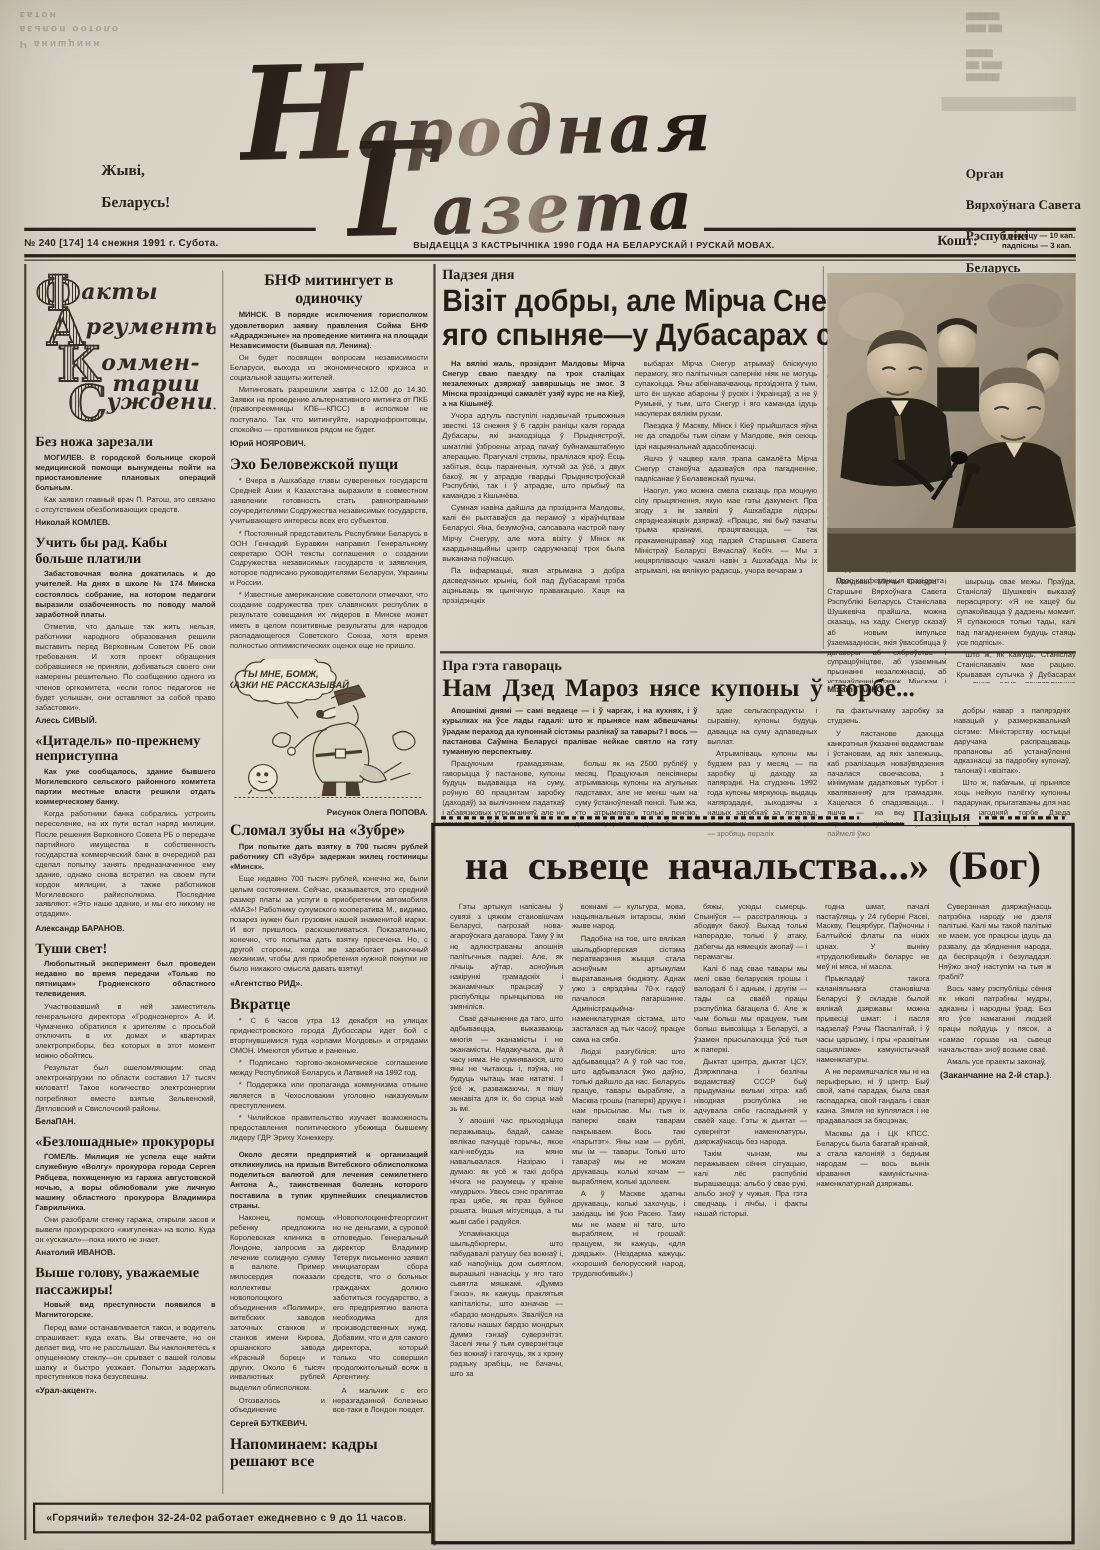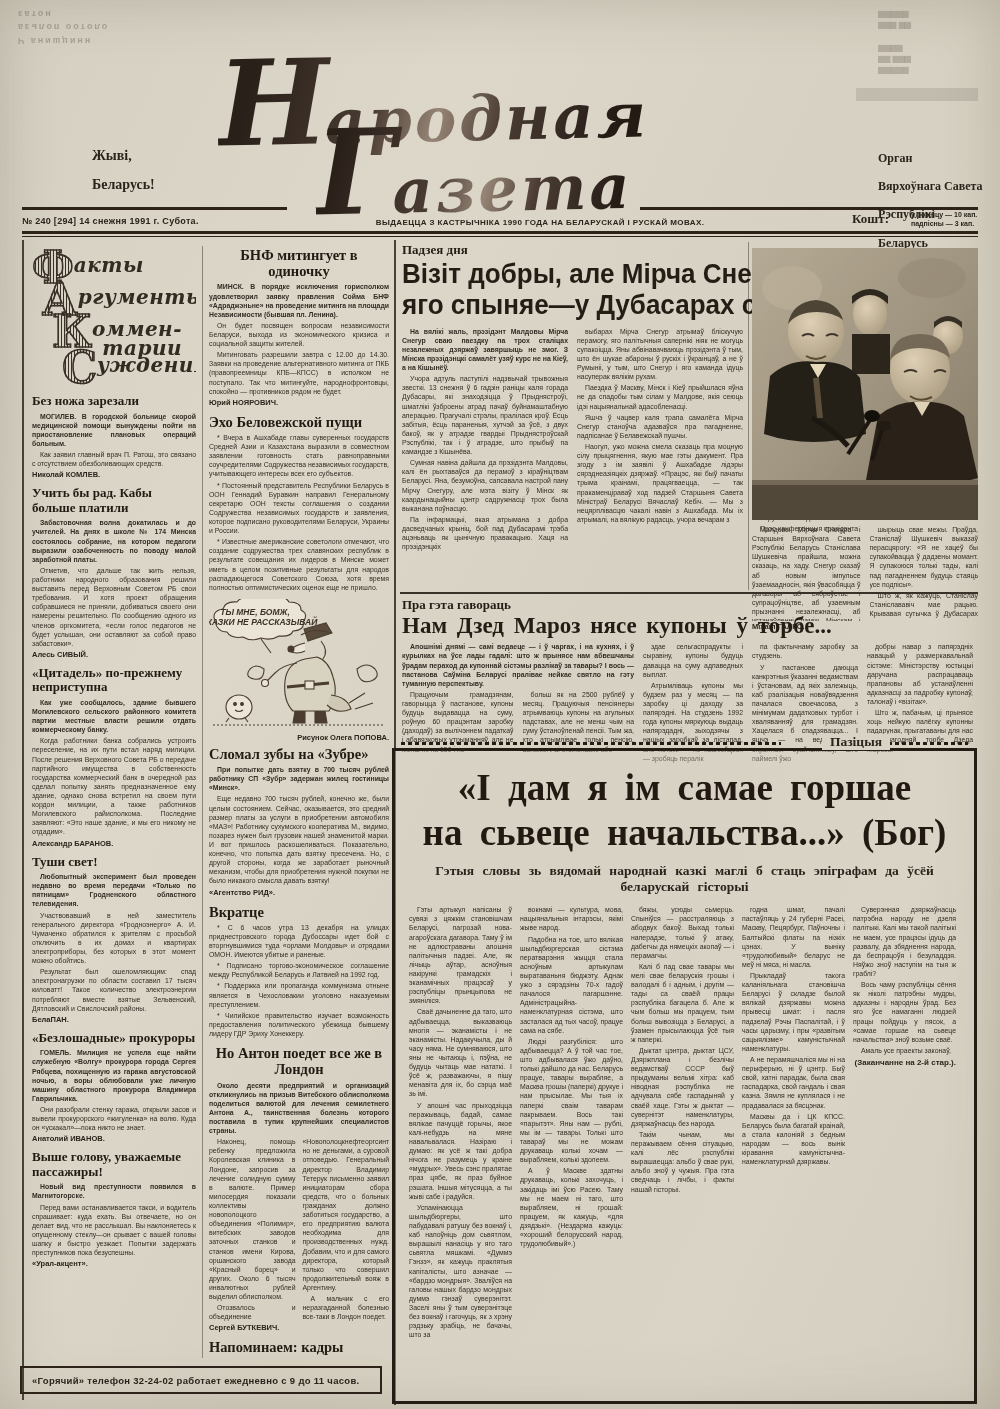--- a/index.html
+++ b/index.html
@@ -87,21 +87,21 @@
 
   <div class="abs organ" style="left:878px;top:138px;width:105px;">
       <p class="">Орган</p>
       <p class="">Вярхоўнага  Савета</p>
       <p class="">Рэспублікі</p>
       <p class="">Беларусь</p>
     </div>
 
   <div class="abs rule" style="left:22px;top:207px;width:265px;height:2.5px;"></div>
   <div class="abs rule" style="left:640px;top:207px;width:338px;height:2.5px;"></div>
-  <div class="abs issue-left" style="left:22px;top:216px;">№ 240 [294] 14 снежня 1991 г. Субота.</div>
+  <div class="abs issue-left" style="left:22px;top:216px;">№ 240 [174] 14 снежня 1991 г. Субота.</div>
   <div class="abs issue-center" style="left:330px;top:218px;width:420px;text-align:center;">ВЫДАЕЦЦА З КАСТРЫЧНІКА 1990 ГОДА НА БЕЛАРУСКАЙ І РУСКАЙ МОВАХ.</div>
   <div class="abs price" style="left:852px;top:210px;">
     <span class="kw">Кошт:</span>
     <span class="pl"><span>у розніцу — 10 кап.</span><br><span>падпісны — 3 кап.</span></span>
   </div>
   <div class="abs rule" style="left:22px;top:231px;width:956px;height:2.5px;"></div>
   <div class="abs rule" style="left:22px;top:236px;width:956px;height:1px;"></div>
 
   <div class="abs vline" style="left:22px;top:240px;width:2px;height:1160px;"></div>
   <div class="abs vline" style="left:202px;top:246px;width:1px;height:1112px;opacity:.55;"></div>
@@ -242,37 +242,36 @@
     <div class="art">
       <h3 class="mid">Вкратце</h3>
       <div>
           <p class="para">* С 6 часов утра 13 декабря на улицах приднестровского города Дубоссары идет бой с вторгнувшимися туда «орлами Молдовы» и отрядами ОМОН. Имеются убитые и раненые.</p>
           <p class="para">* Подписано торгово-экономическое соглашение между Республикой Беларусь и Латвией на 1992 год.</p>
           <p class="para">* Поддержка или пропаганда коммунизма отныне является в Чехословакии уголовно наказуемым преступлением.</p>
           <p class="para">* Чилийское правительство изучает возможность предоставления политического убежища бывшему лидеру ГДР Эриху Хонеккеру.</p>
         </div>
     </div>
     <div class="art">
-      <h3 class="mid" style="text-align:center;">Но Антон поедет все же в Лондон</h3>
       <p class="para lead">Около десяти предприятий и организаций откликнулись на призыв Витебского облисполкома поделиться валютой для лечения семилетнего Антона А., таинственная болезнь которого поставила в тупик крупнейших специалистов страны.</p>
       <div class="twocol">
           <p class="para">Наконец, помощь ребенку предложила Королевская клиника в Лондоне, запросив за лечение солидную сумму в валюте. Пример милосердия показали коллективы новополоцкого объединения «Полимир», витебских заводов заточных станков и станков имени Кирова, оршанского завода «Красный борец» и других. Около 6 тысяч инвалютных рублей выделил облисполком.</p>
           <p class="para">Отозвалось и объединение «Новополоцкнефтеоргсинтез», но не деньгами, а суровой отповедью. Генеральный директор Владимир Тетерук письменно заявил инициаторам сбора средств, что о больных гражданах должно заботиться государство, а его предприятию валюта необходима для производственных нужд. Добавим, что и для самого директора, который только что совершил продолжительный вояж в Аргентину.</p>
           <p class="para">А мальчик с его неразгаданной болезнью все-таки в Лондон поедет.</p>
         </div>
       <div class="byline">Сергей БУТКЕВИЧ.</div>
     </div>
     <div class="art">
       <h3 class="mid">Напоминаем:  кадры  решают  все</h3>
 
     </div>
 
   </div>
 
-  <div class="abs hotline" style="left:20px;top:1366px;width:338px;height:24px;">
+  <div class="abs hotline" style="left:30px;top:1366px;width:338px;height:24px;">
     <span>«Горячий» телефон 32-24-02 работает ежедневно с 9 до 11 часов.</span>
   </div>
 
   <div class="abs" style="left:402px;top:242px;width:576px;">
     <div class="kicker">Падзея  дня</div>
     <div class="head-main">Візіт добры, але Мірча Снегур</div>
     <div class="head-main">яго спыняе—у Дубасарах страляюць</div>
     <div class="cols" style="margin-top:6px;">
       <div class="col" style="width:166px;height:268px;">
         <div>
@@ -405,23 +404,21 @@
           </div>
         </div>
     </div>
   </div>
 
   <div class="abs frame" style="left:392px;top:748px;width:579px;height:650px;">
     <div class="abs wavy" style="left:6px;top:-9px;width:380px;"></div>
     <div class="abs wavy" style="right:6px;top:-9px;width:80px;"></div>
     <div class="abs frame-kicker" style="top:-17px;right:84px;">Пазіцыя</div>
     <div style="padding:14px 14px 8px;">
-      <div class="head-frame">«І дам я ім самае горшае</div>
       <div class="head-frame">на сьвеце начальства...» (Бог)</div>
-      <div class="subhead">Гэтыя словы зь вядомай  народнай  казкі маглі б стаць эпіграфам да ўсёй беларускай гісторыі</div>
       <div class="cols" style="margin-top:10px;gap:8px;">
         <div class="col" style="width:103px;height:462px;">
             <div>
               <p class="para">Гэты артыкул напісаны ў сувязі з цяжкім становішчам Беларусі, пагрозай нова-агароўскага дагавора. Таму ў ім не адлюстраваны апошнія палітычныя падзеі. Але, як лічыць аўтар, асноўныя накірункі грамадскіх і эканамічных працэсаў у рэспубліцы прынцыпова не змяніліся.</p>
               <p class="para">Сваё дачыненне да таго, што адбываецца, выказваюць многія — эканамісты і не эканамісты. Надакучыла, ды й часу няма. Не сумняваюся, што яны не чытаюць і, пэўна, не будуць чытаць мае нататкі. І ўсё ж, разважаючы, я пішу менавіта для іх, бо сэрца маё зь імі.</p>
               <p class="para">У апошні час прыходзіцца перажываць, бадай, самае вялікае пачуццё горычы, якое калі-небудзь на мяне навальвалася. Назіраю і думаю: як усё ж такі добра нічога не разумець у краіне «мудрых». Увесь сэнс пралятае праз цябе, як праз буйное рэшата. Іншыя мітусяцца, а ты жыві сабе і радуйся.</p>
               <p class="para">Успамінаюцца шыльдбюргеры, што пабудавалі ратушу без вокнаў і, каб напоўніць дом сьвятлом, вырашылі нанасіць у яго таго сьвятла мяшкамі. «Думмэ Гэнзэ», як кажуць праклятыя капіталісты, што азначае — «бардзо мондрыя». Зваліўся на галовы нашых бардзо мондрых думмэ гэнзаў суверэнітэт. Заселі яны ў тым суверэнітэце без вокнаў і гагочуць, як з хрэну рэдзьку зрабіць, не бачачы, што за</p>
             </div>
           </div>
         <div class="col" style="width:103px;height:462px;">

